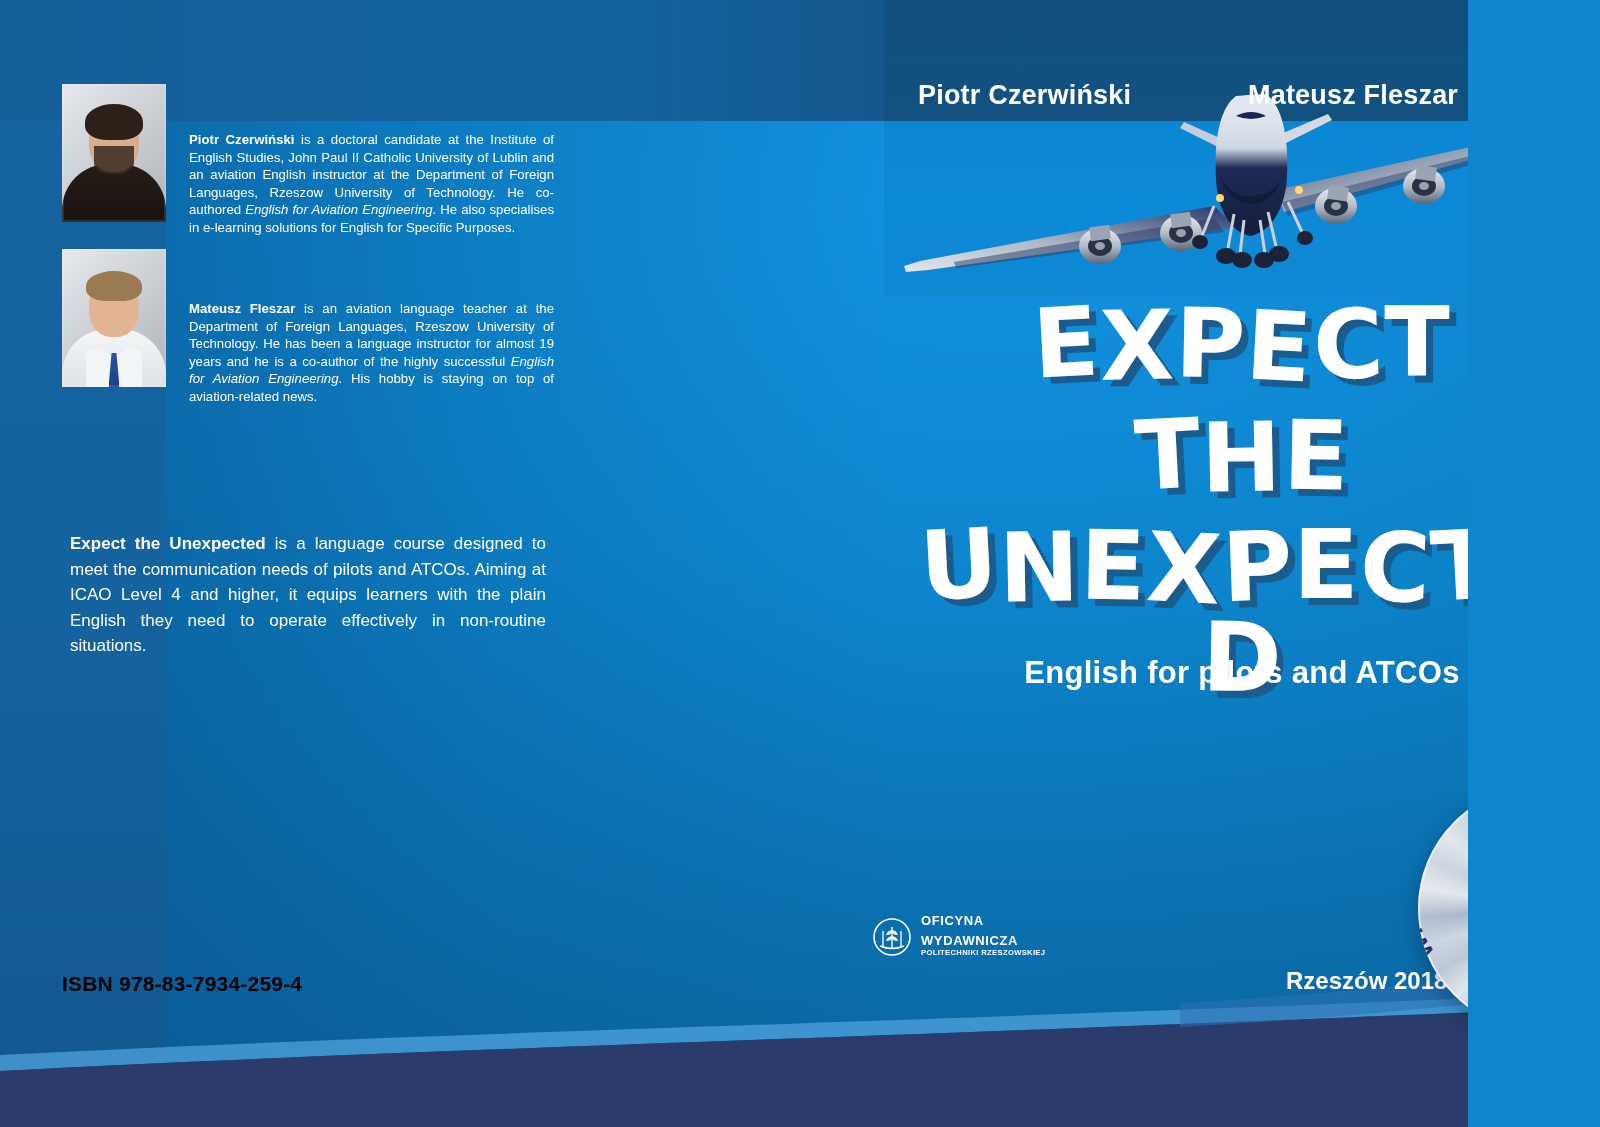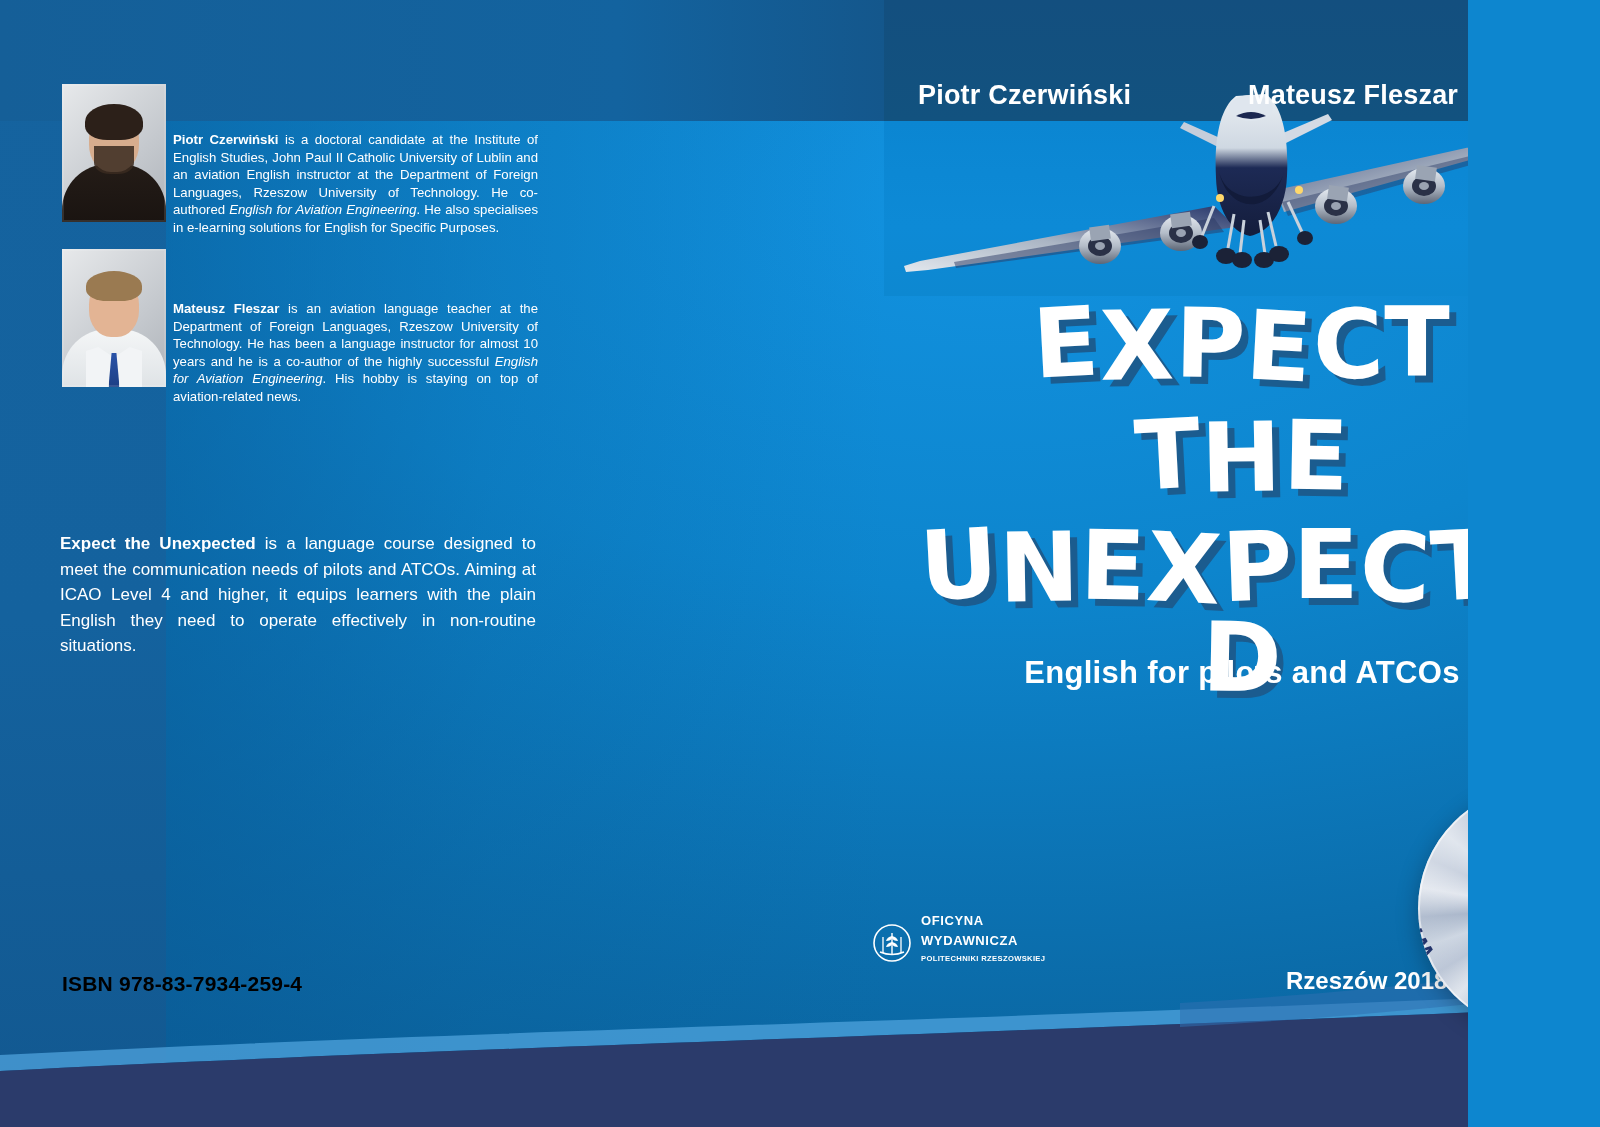--- a/index.html
+++ b/index.html
@@ -117,28 +117,29 @@
   #photo2 .ph-neck{top:80px;background:#d3a283;}
   #photo2 .ph-suit{background:linear-gradient(180deg,#f4f6f7 0%,#dfe3e6 100%);}
 
   .photo-frame{position:absolute;inset:0;box-shadow:0 0 0 2px rgba(255,255,255,.12) inset;}
 
   
   .bio{
     position:absolute;width:365px;
     color:#ffffff;font-size:13.2px;line-height:1.33;
     text-align:justify;
+    margin-left:16px;
   }
   #bio1{left:173px;top:131px;}
   #bio2{left:173px;top:300px;}
   .bio b{font-weight:bold;}
   .bio i{font-style:italic;}
 
   .blurb{
-    position:absolute;left:60px;top:531px;width:476px;
+    position:absolute;left:70px;top:531px;width:476px;
     color:#ffffff;font-size:17px;line-height:1.5;text-align:justify;
   }
   .blurb b{font-weight:bold;}
 
   
   .isbn{
     position:absolute;left:62px;top:972px;
     color:#000000;font-size:21px;font-weight:bold;letter-spacing:.2px;
   }
   .place-year{
@@ -148,21 +149,21 @@
 
   
   .publisher{
     position:absolute;left:872px;top:914px;
     display:flex;align-items:flex-end;gap:9px;
   }
   .pub-mark{width:40px;height:40px;flex:0 0 40px;}
   .pub-text{color:#ffffff;line-height:1.06;}
   .pub-l1{font-size:13px;font-weight:bold;letter-spacing:.6px;}
   .pub-l2{font-size:13px;font-weight:bold;letter-spacing:.6px;margin-top:6px;}
-  .pub-l3{font-size:7.6px;font-weight:bold;letter-spacing:.35px;margin-top:7px;}
+  .pub-l3{font-size:7.6px;font-weight:bold;letter-spacing:.35px;margin-top:1px;}
 
   
   .waves{position:absolute;left:0;bottom:0;width:1600px;height:190px;}
 
   
   .cd{
     position:absolute;left:1418px;top:786px;width:245px;height:245px;
     border-radius:50%;
     background:
       conic-gradient(from 0deg,
@@ -323,21 +324,21 @@
     <div class="ph-head"></div>
     <div class="ph-hair"></div>
     <div class="photo-frame"></div>
   </div>
 
   <div class="bio" id="bio1">
     <b>Piotr Czerwiński</b><span> is a doctoral candidate at the Institute of English Studies, John Paul II Catholic University of Lublin and an aviation English instructor at the Department of Foreign Languages, Rzeszow University of Technology. He co-authored </span><i>English for Aviation Engineering</i><span>. He also specialises in e-learning solutions for English for Specific Purposes.</span>
   </div>
 
   <div class="bio" id="bio2">
-    <b>Mateusz Fleszar</b><span> is an aviation language teacher at the Department of Foreign Languages, Rzeszow University of Technology. He has been a language instructor for almost 10 years and he is a co-author of the highly successful </span><i>English for Aviation Engineering</i><span>. His hobby is staying on top of aviation-related news.</span>
+    <b>Mateusz Fleszar</b><span> is an aviation language teacher at the Department of Foreign Languages, Rzeszow University of Technology. He has been a language instructor for almost 19 years and he is a co-author of the highly successful </span><i>English for Aviation Engineering</i><span>. His hobby is staying on top of aviation-related news.</span>
   </div>
 
   <div class="blurb">
     <b>Expect the Unexpected</b><span> is a language course designed to meet the communication needs of pilots and ATCOs. Aiming at ICAO Level 4 and higher, it equips learners with the plain English they need to operate effectively in non-routine situations.</span>
   </div>
 
   <div class="isbn">ISBN 978-83-7934-259-4</div>
 
   <svg class="waves" viewBox="0 0 1600 190" preserveAspectRatio="none">
     <path d="M0 118 C 420 96, 900 86, 1600 56 L1600 70 C 900 100, 420 112, 0 134 Z" fill="#4fa3dc" opacity="0.75"></path>

